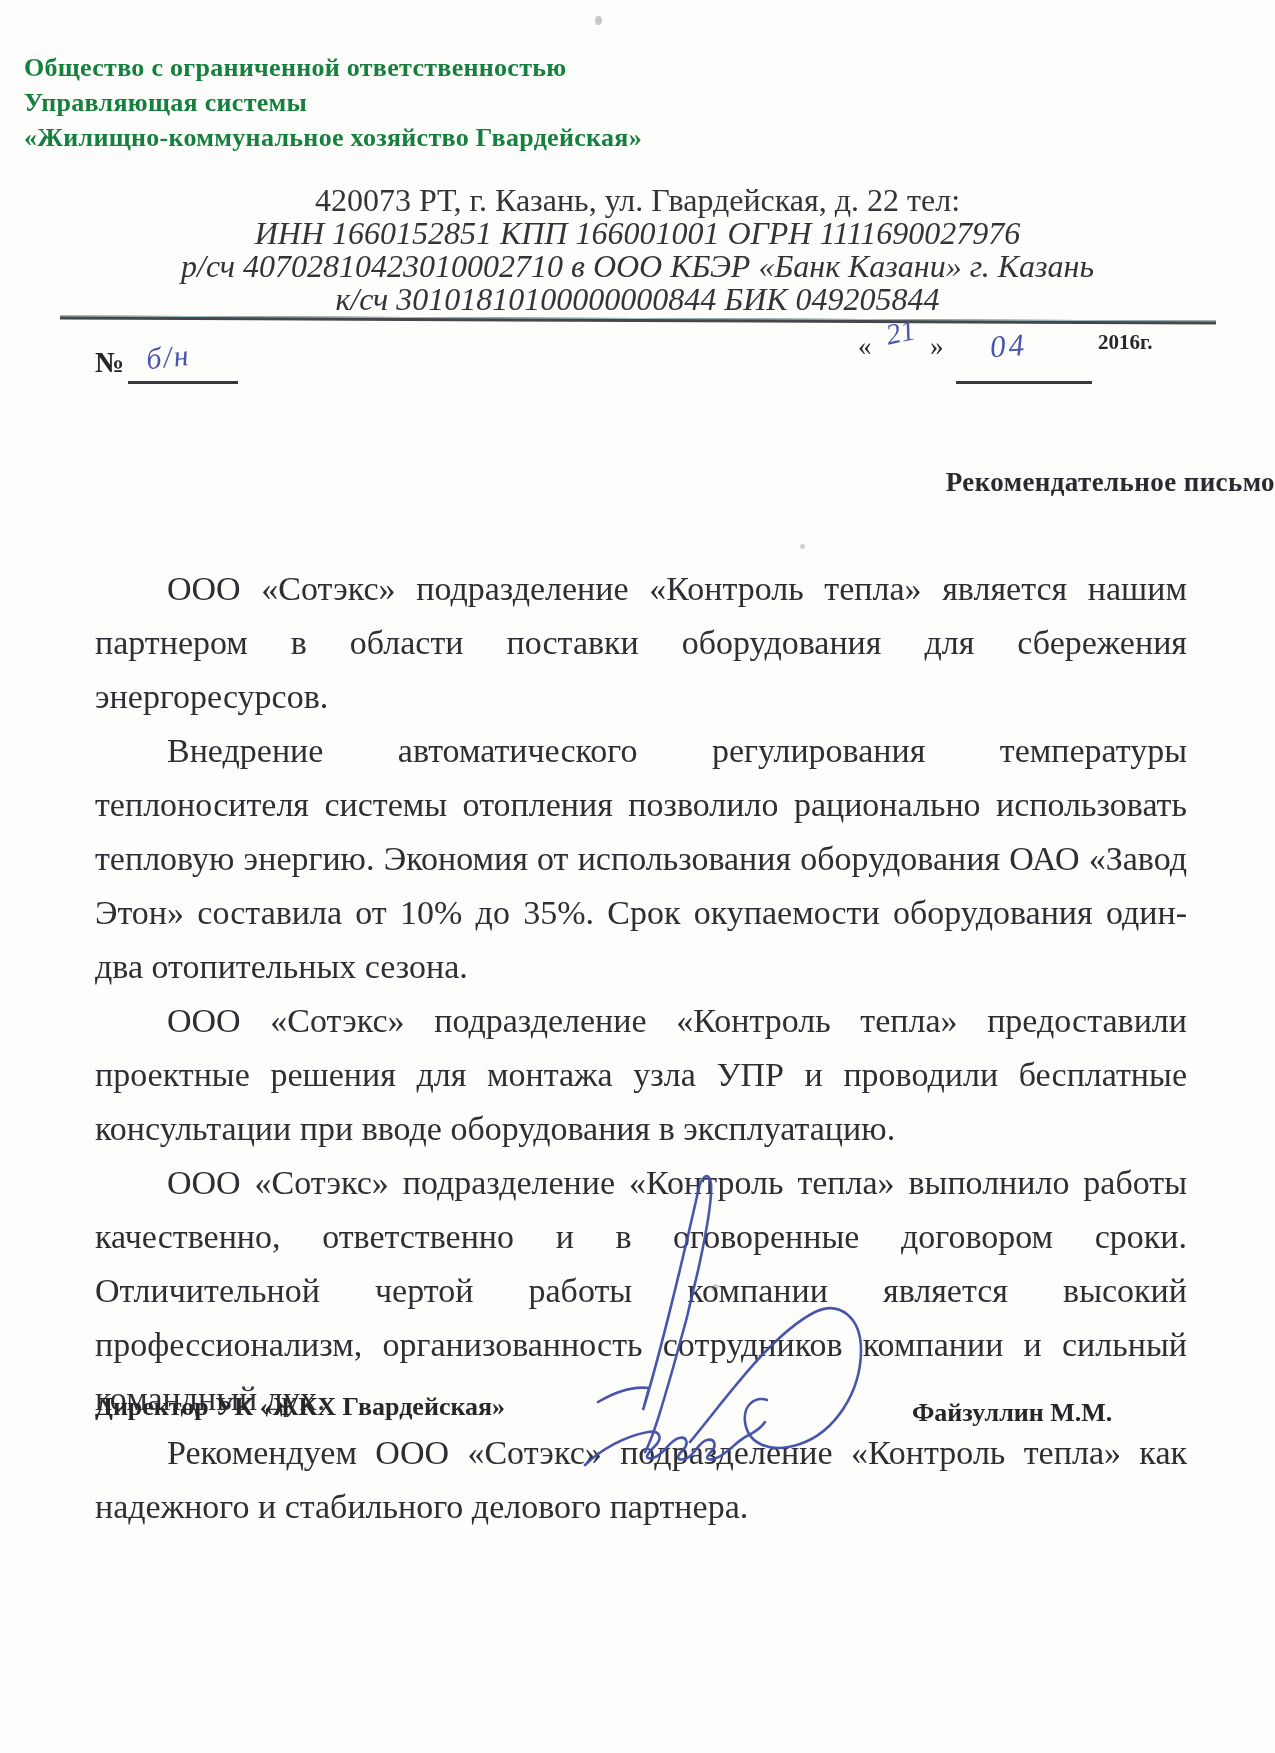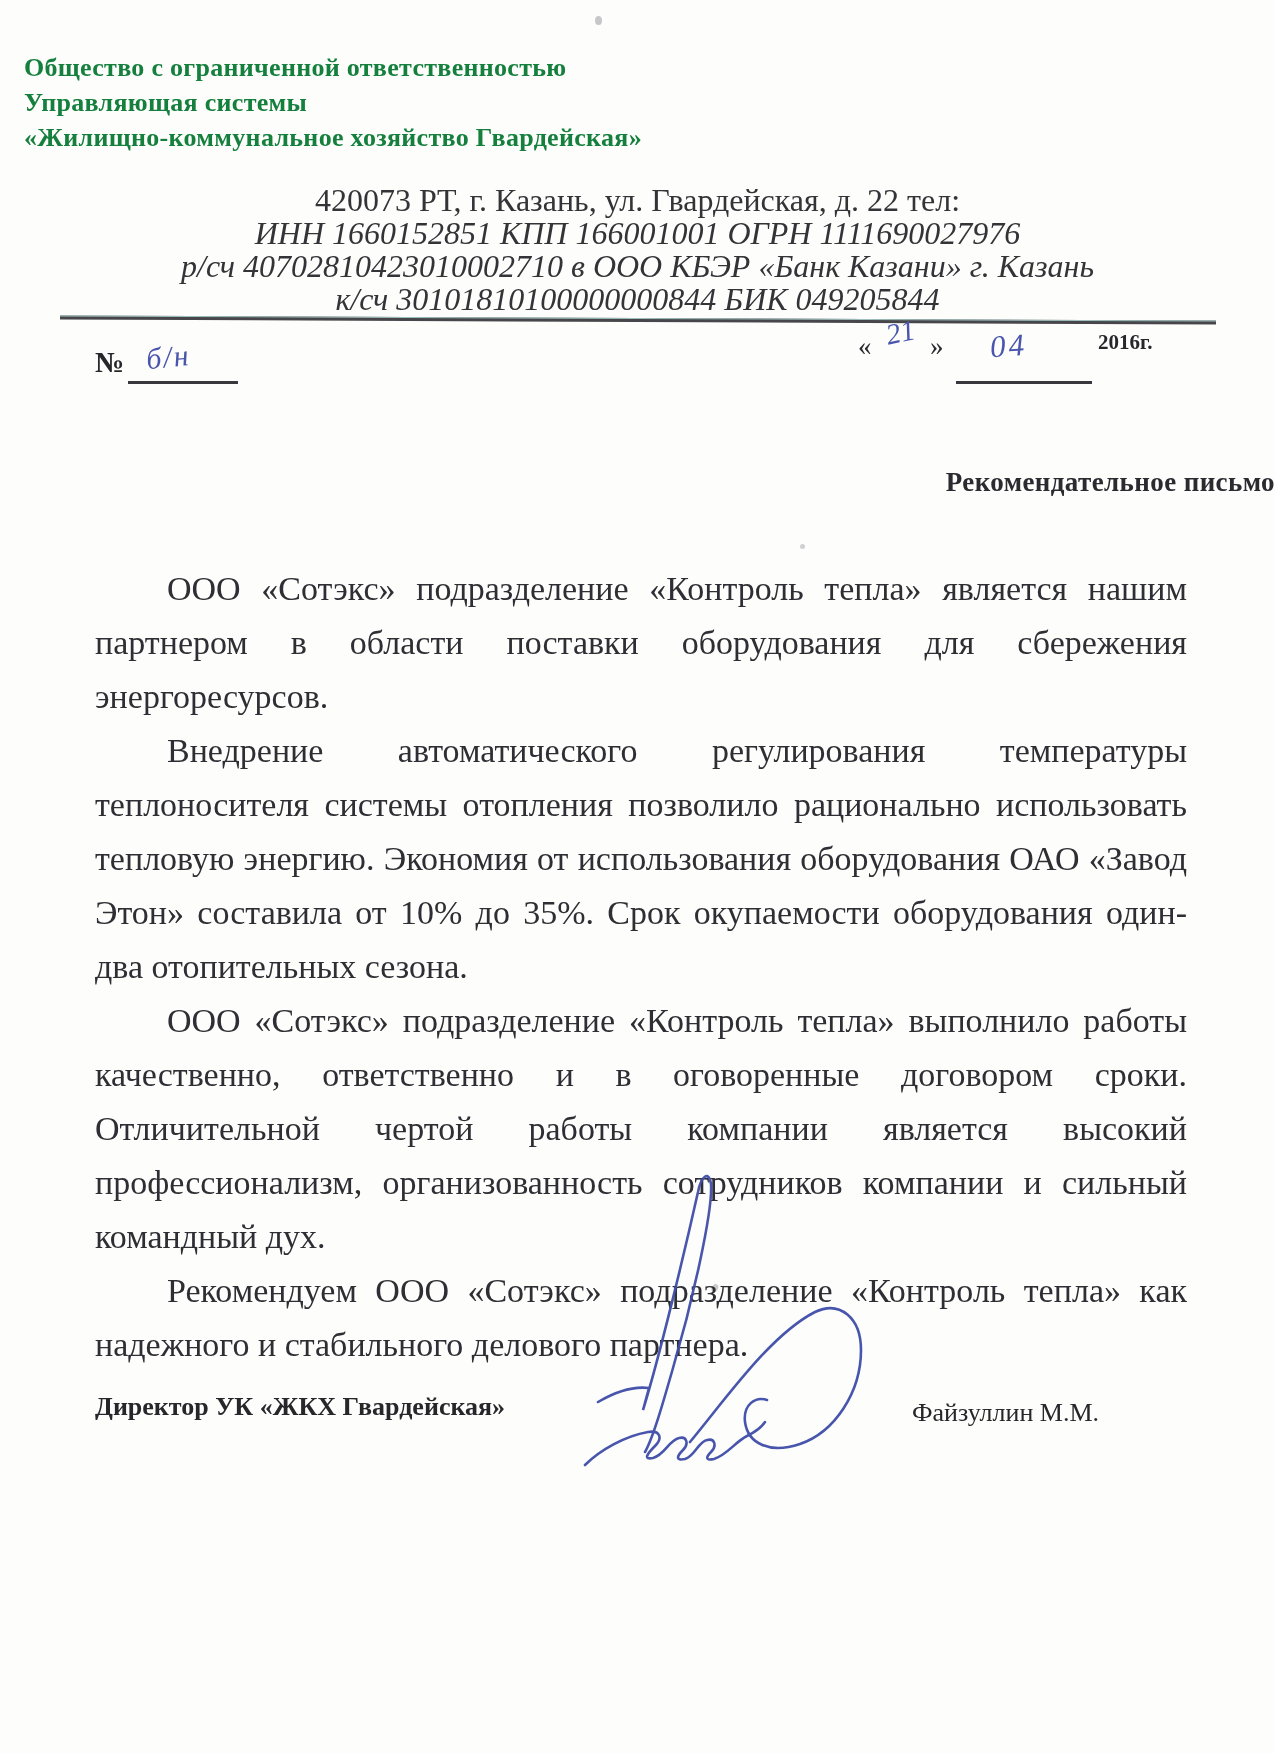--- a/index.html
+++ b/index.html
@@ -43,21 +43,21 @@
     margin:0; letter-spacing:0.4px;
   }
   
   .body {
     position:absolute; left:95px; top:562px; width:1092px;
     font-size:34px; line-height:54px; text-align:justify; color:#2e2e34;
   }
   .body p { margin:0; text-indent:72px; }
   
   .sign-position { position:absolute; left:95px;  top:1392px; font-size:26px; font-weight:bold; color:#26262b; }
-  .sign-name     { position:absolute; left:912px; top:1398px; font-size:26px; font-weight:normal; color:#26262b; }
+  .sign-name     { position:absolute; left:912px; top:1398px; font-size:26px; font-weight:bold; color:#26262b; }
   .signature-svg { position:absolute; left:565px; top:1160px; width:320px; height:340px; }
   
   .speck { position:absolute; background:#9a9aa2; border-radius:50%; }
   .speck.s1 { left:595px; top:16px;  width:7px; height:9px; opacity:.55; }
   .speck.s2 { left:800px; top:544px; width:5px; height:5px; opacity:.45; }
   .speck.s3 { left:712px; top:1284px; width:6px; height:8px; opacity:.5; transform:rotate(35deg); border-radius:40% 60% 50% 50%; }
 </style>
 </head>
 <body>
 
@@ -91,20 +91,21 @@
   <span class="q-close">»</span>
   <span class="month-underline"></span>
   <span class="hand date-month">04</span>
   <span class="date-year">2016г.</span>
 
   <h1 class="title">Рекомендательное письмо</h1>
 
   <main class="body">
     <p>ООО «Сотэкс»  подразделение «Контроль тепла»  является нашим партнером в области поставки оборудования для сбережения энергоресурсов.</p>
     <p>Внедрение автоматического регулирования температуры теплоносителя системы отопления позволило  рационально использовать тепловую энергию. Экономия от использования оборудования ОАО «Завод Этон» составила от 10% до 35%. Срок окупаемости оборудования один-два отопительных сезона.</p>
+    <p>ООО «Сотэкс»  подразделение «Контроль тепла»  предоставили проектные решения для монтажа узла УПР и проводили бесплатные консультации при вводе оборудования в эксплуатацию.</p>
     <p>ООО «Сотэкс»  подразделение «Контроль тепла»  выполнило работы качественно, ответственно и в оговоренные договором сроки. Отличительной чертой работы компании  является высокий профессионализм, организованность сотрудников компании и сильный командный дух.</p>
     <p>Рекомендуем  ООО «Сотэкс»  подразделение «Контроль тепла»  как надежного и стабильного делового партнера.</p>
   </main>
 
   <div class="sign-position">Директор УК «ЖКХ Гвардейская»</div>
 
   <svg class="signature-svg" viewBox="0 0 320 340">
     <g fill="none" stroke="#3f4da8" stroke-width="2.6" stroke-linecap="round" opacity="0.95">
       <path d="M 33 242 C 50 232, 68 226, 84 228 L 78 250 C 95 195, 120 90, 133 32 C 136 16, 144 10, 146 24 C 148 50, 128 140, 108 208 C 98 243, 88 278, 80 292"></path>
       <path d="M 125 282 C 160 240, 205 175, 250 152 C 275 140, 296 158, 296 190 C 296 232, 270 272, 235 284 C 205 294, 183 284, 180 262 C 178 245, 190 236, 202 240"></path>

